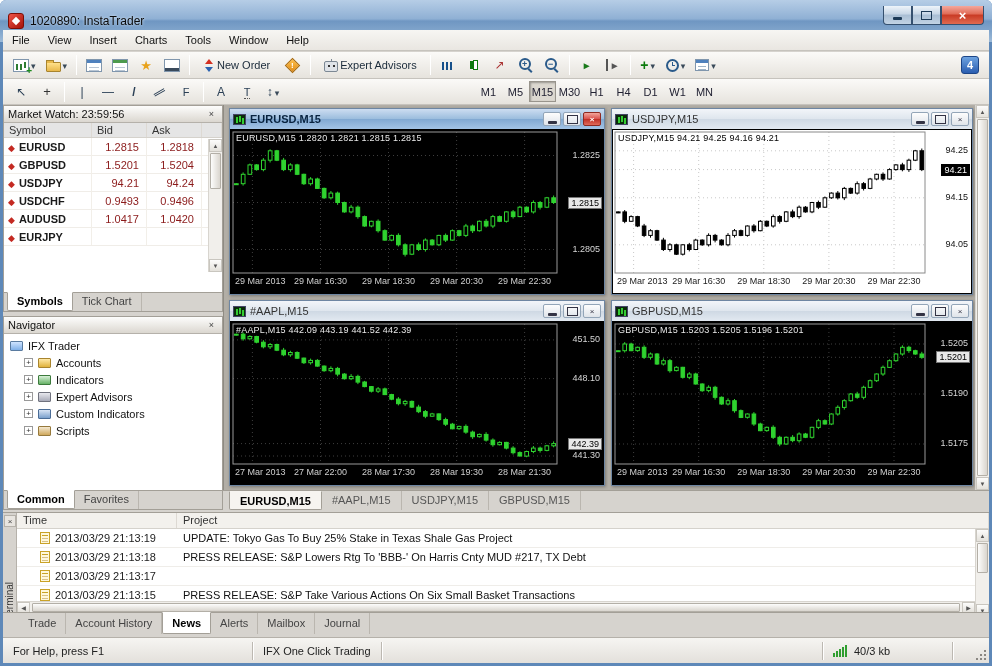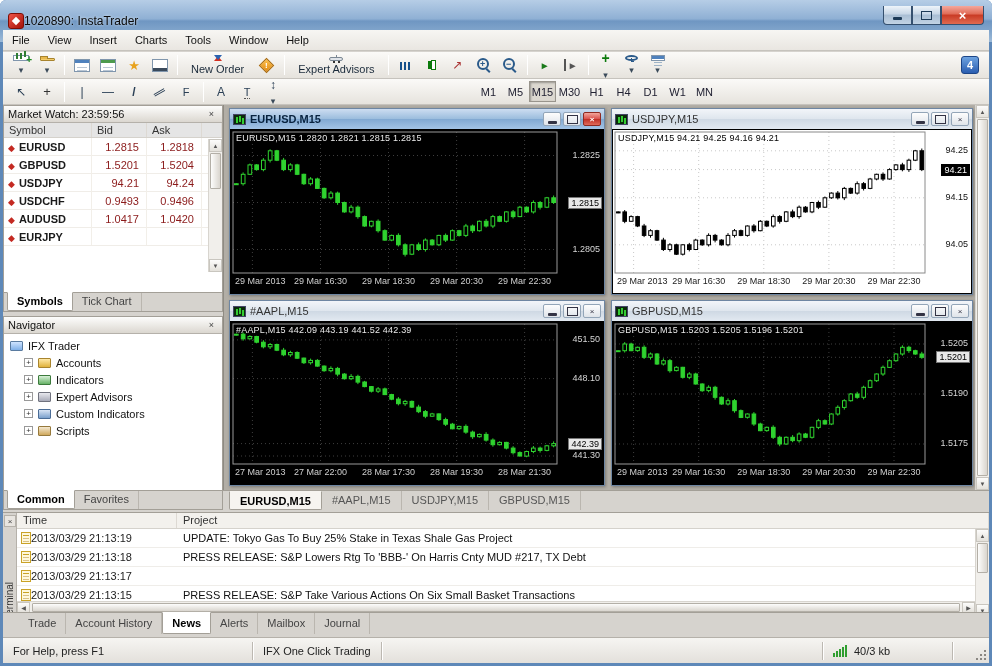--- a/index.html
+++ b/index.html
@@ -1,19 +1,19 @@
 <!DOCTYPE html>
 <html><head>
 <meta charset="utf-8">
 <style>
   html,body{margin:0;padding:0;background:#ffffff;}
   *{box-sizing:border-box;font-family:"Liberation Sans","DejaVu Sans",sans-serif;}
   .app{position:relative;width:992px;height:666px;background:#5e88b8;border-radius:6px 6px 0 0;overflow:hidden;font-size:11px;color:#000;}
   
-  .titlebar{position:absolute;left:0;top:0;right:0;height:42px;display:flex;align-items:center;padding:0 8px;
+  .titlebar{position:absolute;left:0;top:0;right:0;height:42px;display:flex;align-items:center;gap:6px;padding:0 8px;
     background:linear-gradient(#b6cde6 0%,#8fb0d4 45%,#6f96c2 50%,#82a6cc 75%,#9dbbd9 100%);}
   .tb-title{font-size:12px;color:#0a0a0a;text-shadow:0 0 3px #e8f1fa;}
   .ic{display:inline-block;position:relative;}
   .ic-appicon{width:16px;height:16px;border-radius:3px;background:linear-gradient(135deg,#ef5348,#a51208);border:1px solid #7e0d05;}
   .ic-appicon::after{content:"";position:absolute;left:4px;top:4px;width:6px;height:6px;background:#fff;transform:rotate(45deg);}
   .winbtns{margin-left:auto;display:flex;align-items:flex-start;height:30px;padding-top:0;}
   .wbtn{width:29px;height:19px;border:1px solid #35506f;border-top:none;background:linear-gradient(#eef4fa,#c7d6e6 45%,#a9bed4 50%,#c2d3e4);display:flex;align-items:center;justify-content:center;color:#1d3a57;}
   .wbtn.first{border-radius:0 0 0 4px;}
   .wbtn.close{width:43px;border-radius:0 0 4px 0;background:linear-gradient(#f4a79c,#e06a55 45%,#c93a24 50%,#e06a50);color:#fff;font-weight:bold;font-size:13px;}
   .g-minbar::before{content:"";display:block;width:9px;height:3px;background:currentColor;border-radius:1px;margin-top:6px;}
@@ -21,21 +21,21 @@
   .g-x::before{content:"×";}
   
   .frame{position:absolute;left:3px;right:3px;top:30px;bottom:3px;background:#d6d3ce;overflow:hidden;}
   
   .menubar{position:absolute;left:0;right:0;top:0;height:21px;background:linear-gradient(#f7f6f3,#e9e6e1);border-bottom:1px solid #c6c3bd;display:flex;align-items:center;text-align:right;}
   .mitem{padding:3px 9px;color:#111;}
   
   .tbar{position:absolute;left:0;right:0;background:linear-gradient(#fbfaf8,#e6e3dd);border-bottom:1px solid #c6c3bd;display:flex;align-items:center;gap:2px;padding:0 6px;}
   .tbar1{top:22px;height:27px;}
   .tbar2{top:49px;height:26px;}
-  .tbtn{min-width:24px;height:22px;display:flex;align-items:center;justify-content:center;gap:2px;border:1px solid transparent;border-radius:2px;padding:0 3px;color:#23364a;flex-direction:column;}
+  .tbtn{min-width:24px;height:22px;display:flex;align-items:center;justify-content:center;gap:2px;border:1px solid transparent;border-radius:2px;padding:0 3px;color:#23364a;}
   .tbtn.labeled{padding:0 7px;font-size:11px;color:#1a2a3a;}
   .tsep{width:1px;height:20px;background:#c5c2bc;border-right:1px solid #fff;margin:0 3px;}
   .g-down::before{content:"▾";font-size:9px;color:#3a4a5a;}
   .tf-group{position:absolute;left:472px;top:2px;display:flex;}
   .tf{min-width:27px;height:21px;display:flex;align-items:center;justify-content:center;font-size:11px;color:#223;border:1px solid transparent;}
   .tf.pushed{background:#dcd8d0;border:1px solid #98948c;box-shadow:inset 1px 1px 2px rgba(0,0,0,.3);}
   
   .ic-newchart{width:16px;height:13px;background:#fff;border:1px solid #8096ad;}
   .ic-newchart::before{content:"";position:absolute;left:2px;bottom:1px;width:2px;height:6px;background:#2f7d32;box-shadow:4px 0 0 #2f7d32,8px -2px 0 #2f7d32;}
   .ic-newchart::after{content:"+";position:absolute;right:-4px;bottom:-5px;color:#1d8a1d;font-weight:bold;font-size:10px;}
@@ -155,21 +155,21 @@
   .terminal{position:absolute;left:0;right:0;top:482px;height:122px;background:#fff;border-top:1px solid #a39f97;display:flex;flex-direction:column;}
   .t-main{position:relative;flex:1;display:flex;overflow:hidden;}
   .t-side{width:14px;background:#d6d3ce;border-right:1px solid #b5b1aa;position:relative;flex:none;}
   .t-side-label{position:absolute;left:1px;top:50%;transform:translateY(-50%);writing-mode:vertical-rl;rotate:180deg;font-size:10px;color:#333;}
   .t-close{position:absolute;left:1px;top:2px;width:12px;height:12px;font-size:8px;color:#444;display:flex;align-items:center;justify-content:center;border:1px solid #b5b1aa;background:#e8e5e0;}
   .t-content{flex:1;position:relative;display:flex;flex-direction:column;overflow:hidden;}
   .t-head{height:16px;display:grid;grid-template-columns:160px 1fr;background:#f3f1ed;border-bottom:1px solid #d5d2cc;color:#333;flex:none;}
   .t-head span{padding:1px 6px;border-right:1px solid #ddd9d3;}
   .t-rows{height:72px;overflow:hidden;flex:none;}
   .t-row{height:19px;display:grid;grid-template-columns:160px 1fr;align-items:center;border-bottom:1px solid #efede9;}
-  .t-time{display:flex;align-items:center;padding-left:4px;color:#222;}
+  .t-time{display:flex;align-items:center;gap:5px;padding-left:23px;color:#222;}
   .newsico{width:10px;height:12px;background:#fff8dc;border:1px solid #c9a227;position:relative;flex:none;}
   .newsico::before{content:"";position:absolute;left:1px;right:1px;top:2px;height:1px;background:#c9a227;box-shadow:0 3px 0 #d8c086,0 6px 0 #d8c086;}
   .t-headline{padding-left:6px;color:#111;white-space:nowrap;overflow:hidden;}
   .hscroll{height:12px;background:#f1efeb;border-top:1px solid #d8d5cf;display:flex;align-items:stretch;flex:none;margin-right:14px;}
   .hscroll .sbb{width:13px;height:auto;}
   .hthumb{flex:1;margin:1px 2px;background:linear-gradient(#fdfdfc,#d9d5ce);border:1px solid #b3afa7;border-radius:1px;}
   .t-scroll{right:0;top:16px;height:88px;}
   .t-tabs{height:22px;background:#d6d3ce;border-top:1px solid #a39f97;display:flex;padding:0 16px;flex:none;align-items:stretch;}
   .t-tabs .btab{padding-top:4px;}
   

